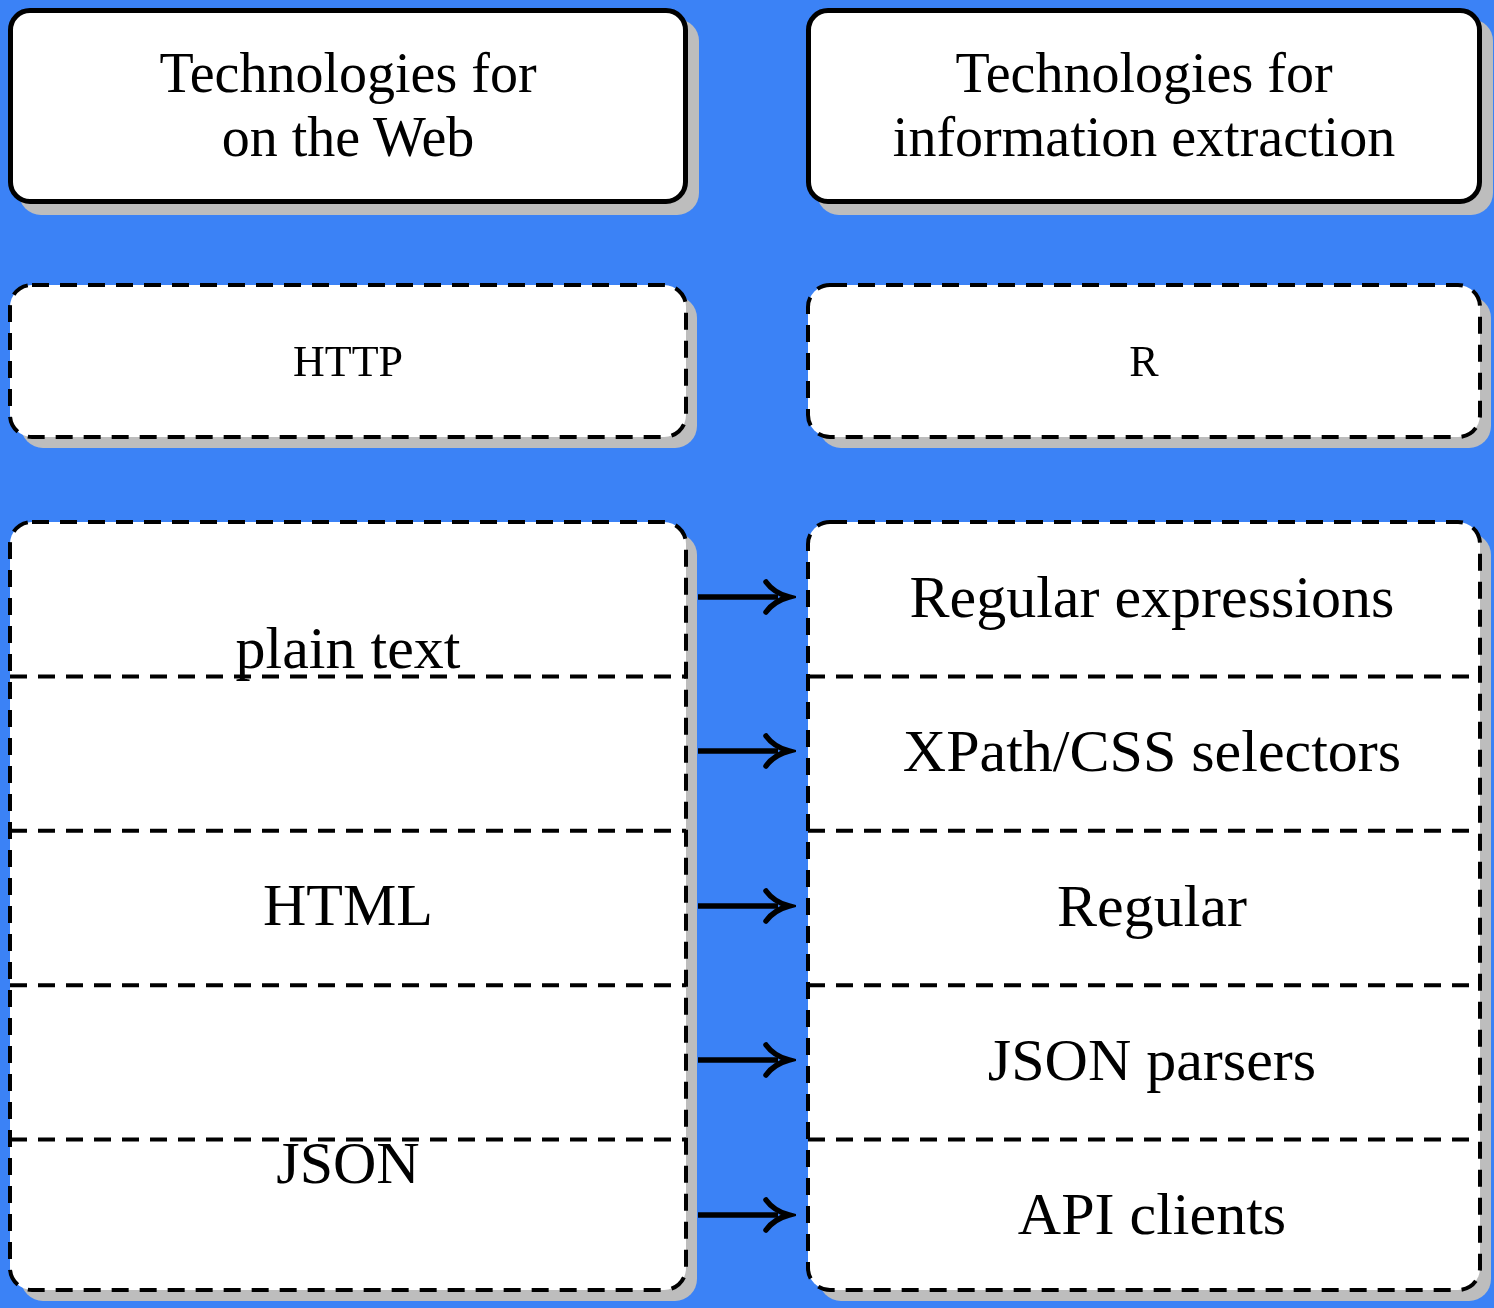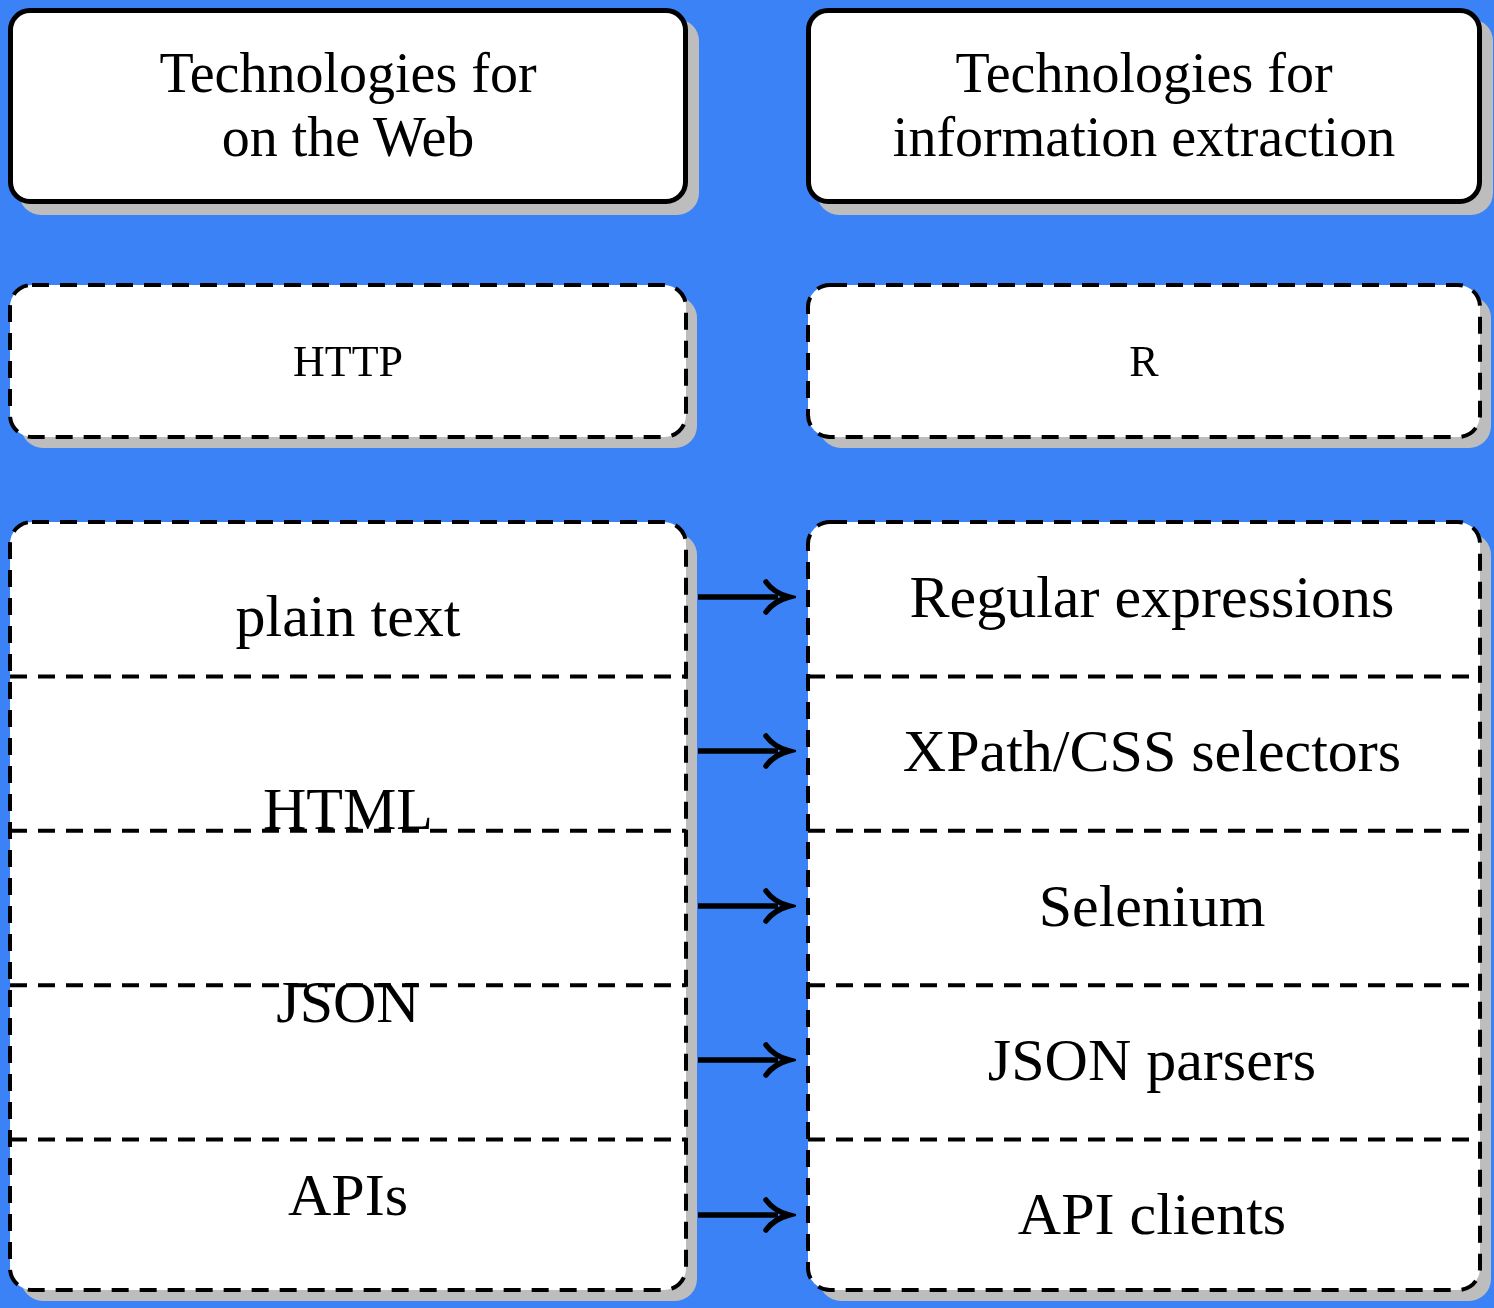--- a/index.html
+++ b/index.html
@@ -101,35 +101,34 @@
     <rect x="2" y="2" width="676" height="768" rx="22" fill="#ffffff" stroke="#000000" stroke-width="4" stroke-dasharray="17 11"></rect>
     <line x1="2" y1="156.4" x2="678" y2="156.4" stroke="#000000" stroke-width="4" stroke-dasharray="17 11"></line>
     <line x1="2" y1="310.8" x2="678" y2="310.8" stroke="#000000" stroke-width="4" stroke-dasharray="17 11"></line>
     <line x1="2" y1="465.2" x2="678" y2="465.2" stroke="#000000" stroke-width="4" stroke-dasharray="17 11"></line>
     <line x1="2" y1="619.6" x2="678" y2="619.6" stroke="#000000" stroke-width="4" stroke-dasharray="17 11"></line>
   </svg>
   <div class="stack-text stack-text-left">
     <div class="cell">plain text</div>
     <div class="cell">HTML</div>
     <div class="cell">JSON</div>
-    <div class="cell">APIs</div>
   </div>
 
   <svg class="abs" style="left:806px; top:520px;" width="690" height="786">
     <rect x="13" y="13" width="672" height="768" rx="22" fill="#bdbdbd"></rect>
     <rect x="2" y="2" width="672" height="768" rx="22" fill="#ffffff" stroke="#000000" stroke-width="4" stroke-dasharray="17 11"></rect>
     <line x1="2" y1="156.4" x2="674" y2="156.4" stroke="#000000" stroke-width="4" stroke-dasharray="17 11"></line>
     <line x1="2" y1="310.8" x2="674" y2="310.8" stroke="#000000" stroke-width="4" stroke-dasharray="17 11"></line>
     <line x1="2" y1="465.2" x2="674" y2="465.2" stroke="#000000" stroke-width="4" stroke-dasharray="17 11"></line>
     <line x1="2" y1="619.6" x2="674" y2="619.6" stroke="#000000" stroke-width="4" stroke-dasharray="17 11"></line>
   </svg>
   <div class="stack-text stack-text-right">
     <div class="cell">Regular expressions</div>
     <div class="cell">XPath/CSS selectors</div>
-    <div class="cell">Selenium</div>
+    <div class="cell">Regular</div>
     <div class="cell">JSON parsers</div>
     <div class="cell">API clients</div>
   </div>
 
   <svg class="abs" style="left:696px; top:575px;" width="100" height="44">
     <line x1="2" y1="22" x2="82" y2="22" stroke="#000000" stroke-width="5.5"></line>
     <path d="M70 7 Q78 18 93 22 Q78 26 70 37" fill="none" stroke="#000000" stroke-width="5.5" stroke-linecap="round"></path>
   </svg>
   <svg class="abs" style="left:696px; top:729px;" width="100" height="44">
     <line x1="2" y1="22" x2="82" y2="22" stroke="#000000" stroke-width="5.5"></line>

